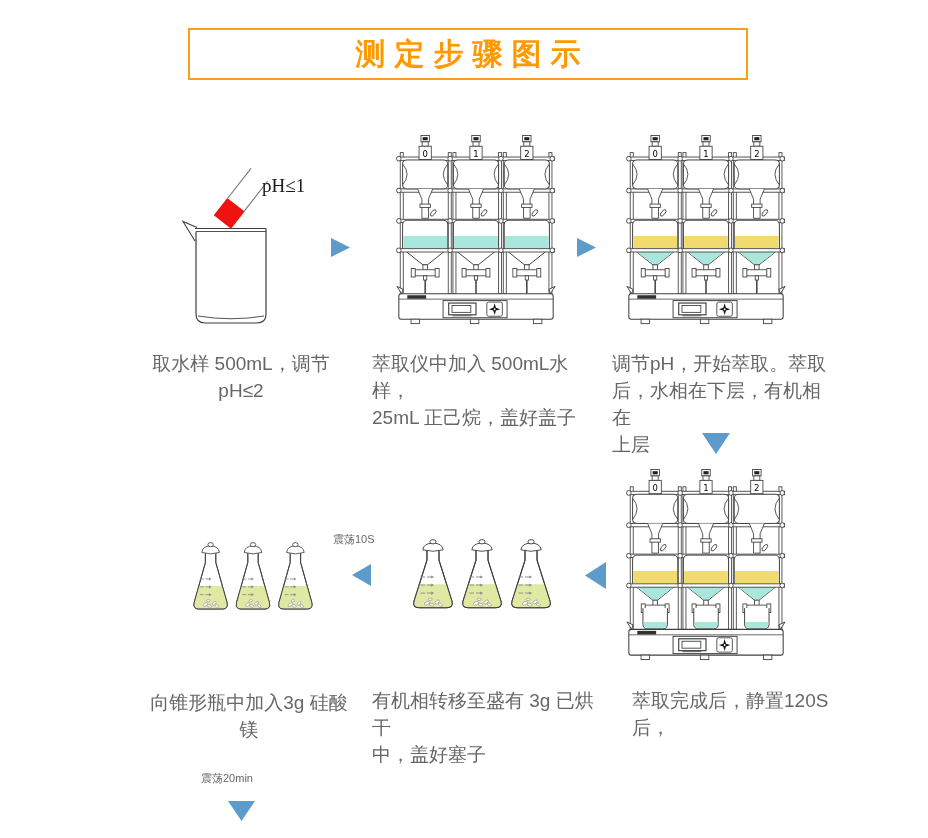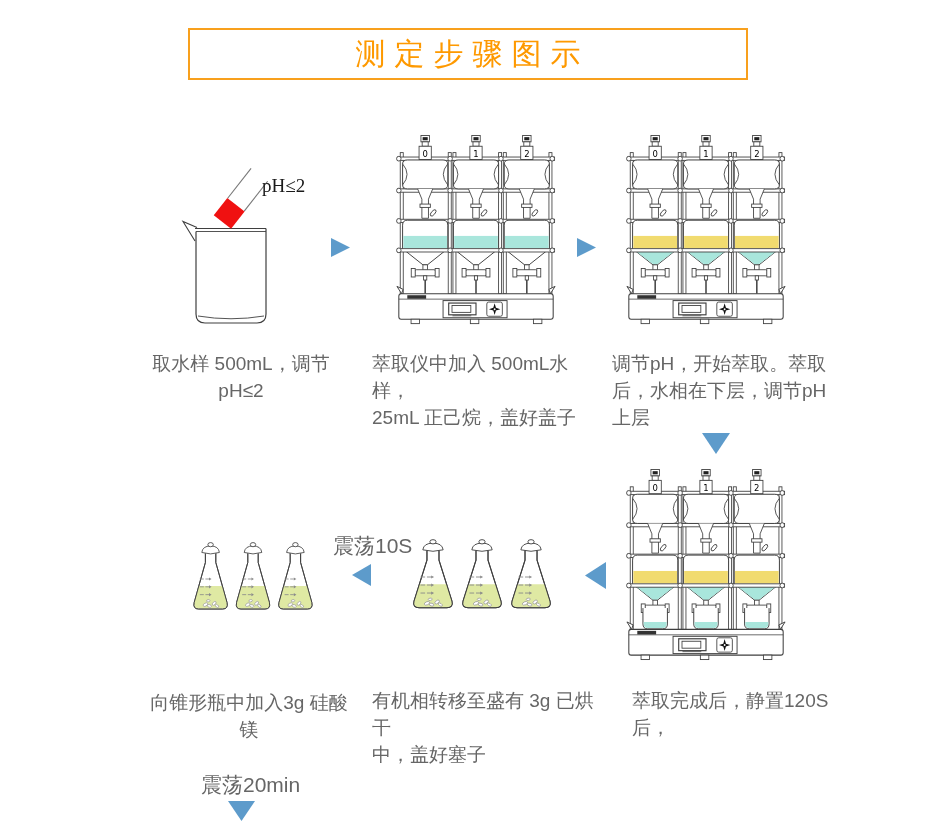--- a/index.html
+++ b/index.html
@@ -2,25 +2,25 @@
 <html style="--accent: #FE9900; --title-border: #F8A01D; --arrow: #5D9BCB; --caption: #666666;"><head>
 <meta charset="utf-8">
 <style>
   *{margin:0;padding:0;box-sizing:border-box}
   html,body{background:#fff}
   body{width:928px;height:838px;position:relative;overflow:hidden;
        font-family:"Liberation Sans",sans-serif}
   .title-box{position:absolute;left:188px;top:28px;width:560px;height:52px;
        border:2px solid var(--title-border);background:#fff;
        display:flex;align-items:center;justify-content:center}
-  .title-text{color:var(--accent);font-size:30px;font-weight:normal;
+  .title-text{color:var(--accent);font-size:30px;font-weight:bold;
        letter-spacing:9px;text-indent:9px;white-space:nowrap}
   .caption{position:absolute;color:var(--caption);font-size:19px;line-height:27px}
   .caption.center{text-align:center}
-  .note{position:absolute;color:var(--caption);font-size:21px;white-space:nowrap}
+  .note{position:absolute;color:var(--caption);font-size:11px;white-space:nowrap}
   .arrow{position:absolute}
   .arrow polygon{fill:var(--arrow)}
   .illus{position:absolute}
   .illus svg{display:block;width:100%;height:100%}
   .ph-label{position:absolute;left:262px;top:175px;color:#1a1a1a;
        font-family:"Liberation Serif",serif;font-size:19px;white-space:nowrap}
 </style>
 </head>
 <body>
 
@@ -35,21 +35,21 @@
       <line x1="45" y1="66.5" x2="116" y2="66.5" stroke="#3F3F3F" stroke-width="1.2"></line>
       <line x1="46" y1="69.5" x2="116" y2="69.5" stroke="#3F3F3F" stroke-width="0.9"></line>
       <path d="M47,65.5 L33,59.5 L45,79" fill="none" stroke="#3F3F3F" stroke-width="1.1"></path>
       <g transform="rotate(38 79 50)">
         <line x1="69.5" y1="40" x2="69.5" y2="2" stroke="#777" stroke-width="1.1"></line>
         <line x1="90.5" y1="40" x2="90.5" y2="2" stroke="#777" stroke-width="1.1"></line>
         <rect x="69" y="40" width="22" height="22" fill="#F01111"></rect>
       </g>
     </svg>
   </div>
-<div class="ph-label">pH≤2</div>
+<div class="ph-label">pH≤1</div>
 
 <div class="illus" style="left:396px;top:134px;width:160px;height:196px">
     <svg viewBox="0 0 170 200" preserveAspectRatio="none">
       <rect x="4.5" y="19" width="3.2" height="144" fill="#fff" stroke="#3F3F3F" stroke-width="0.9"></rect>
       <rect x="55.5" y="19" width="3.2" height="144" fill="#fff" stroke="#3F3F3F" stroke-width="0.9"></rect>
       <rect x="60.5" y="19" width="3.2" height="144" fill="#fff" stroke="#3F3F3F" stroke-width="0.9"></rect>
       <rect x="109" y="19" width="3.2" height="144" fill="#fff" stroke="#3F3F3F" stroke-width="0.9"></rect>
       <rect x="114" y="19" width="3.2" height="144" fill="#fff" stroke="#3F3F3F" stroke-width="0.9"></rect>
       <rect x="162.5" y="19" width="3.2" height="144" fill="#fff" stroke="#3F3F3F" stroke-width="0.9"></rect>
       <rect x="1.5" y="23.5" width="167" height="3.4" fill="#fff" stroke="#3F3F3F" stroke-width="0.9"></rect>
@@ -473,21 +473,21 @@
 
 <div class="caption center" style="left:133px;top:350px;width:216px">
     <div>取水样 500mL，调节pH≤2</div>
   </div>
 <div class="caption" style="left:372px;top:350px;width:222px">
     <div>萃取仪中加入 500mL水样，</div>
     <div>25mL 正己烷，盖好盖子</div>
   </div>
 <div class="caption" style="left:612px;top:350px;width:216px">
     <div>调节pH，开始萃取。萃取</div>
-    <div>后，水相在下层，调节pH</div>
+    <div>后，水相在下层，有机相在</div>
     <div>上层</div>
   </div>
 <div class="caption" style="left:632px;top:687px;width:222px">
     <div>萃取完成后，静置120S后，</div>
   </div>
 <div class="caption" style="left:372px;top:687px;width:226px">
     <div>有机相转移至盛有 3g 已烘干</div>
     <div>中，盖好塞子</div>
   </div>
 <div class="caption center" style="left:143px;top:689px;width:212px">

